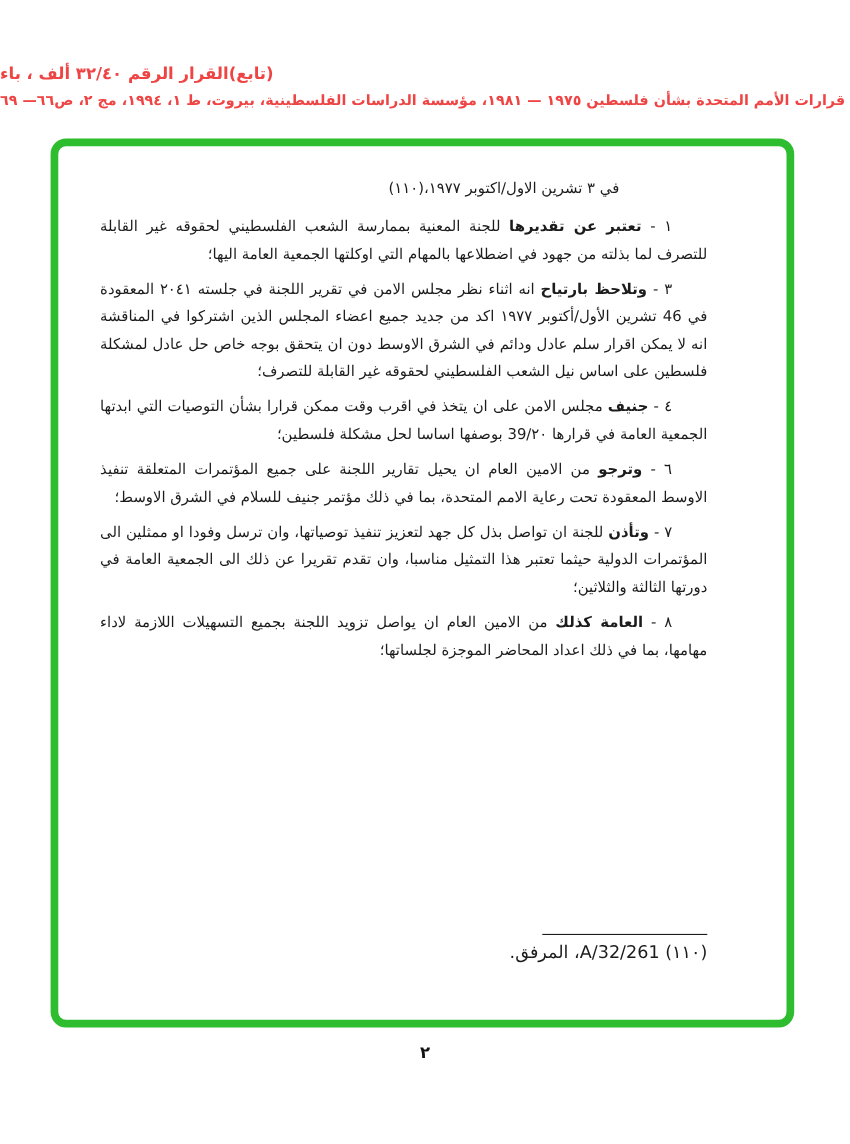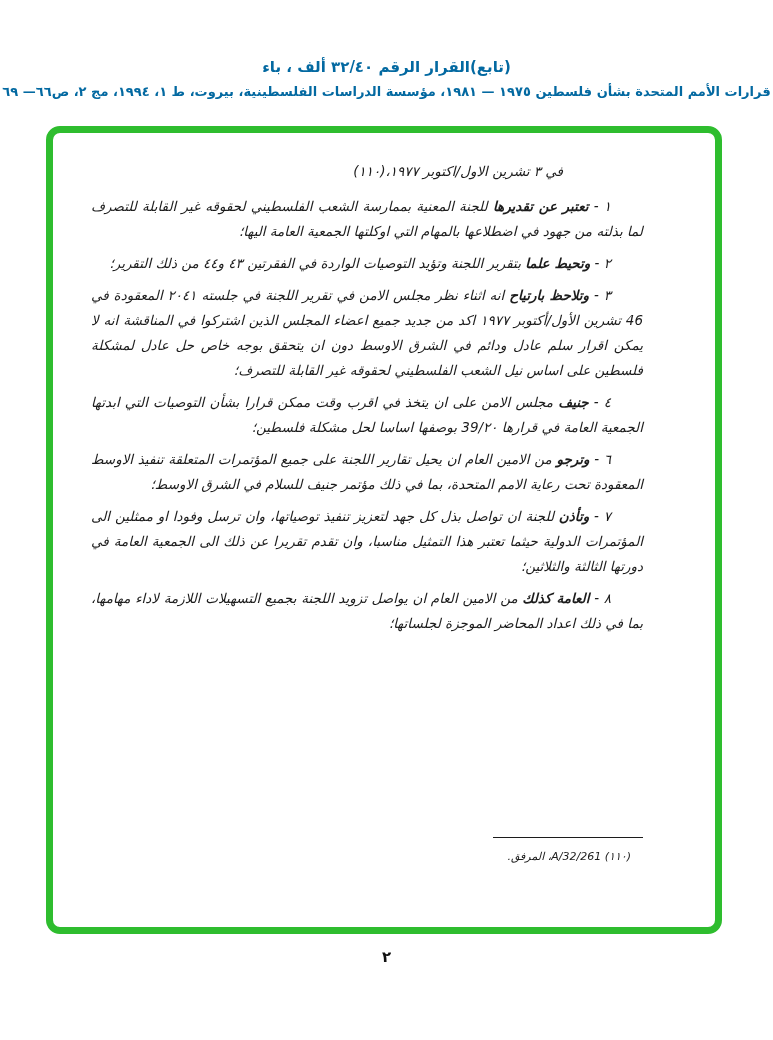--- a/index.html
+++ b/index.html
@@ -11,23 +11,23 @@
   }
   .page {
     position: relative;
     width: 773px; height: 1040px;
     background: #ffffff;
     overflow: hidden;
   }
   .header {
     position: absolute;
     top: 58px; left: 0; right: 0;
-    text-align: center;
+    text-align: left;
     direction: rtl;
-    color: #0369a1;
+    color: #ef4444;
   }
   .doc-title {
     font-weight: bold;
     font-size: 15px;
     letter-spacing: 0.5px;
     margin: 0 0 8px 0;
   }
   .doc-source {
     font-weight: bold;
     font-size: 13px;
@@ -35,21 +35,20 @@
     white-space: nowrap;
   }
   .scan-box {
     position: absolute;
     left: 46px; top: 126px;
     width: 676px; height: 808px;
     border: 7px solid #2ebd2e;
     border-radius: 14px;
     background: #ffffff;
     overflow: hidden;
-    font-style: italic;
   }
   .scan-content {
     position: absolute;
     top: 26px; right: 72px;
     width: 552px;
     direction: rtl;
     text-align: justify;
     font-size: 13.5px;
     line-height: 25px;
     color: #1c1c1c;
@@ -70,23 +69,23 @@
     width: 552px;
     direction: rtl;
     text-align: right;
   }
   .footnote-rule {
     width: 150px;
     border-top: 1.5px solid #1c1c1c;
     margin: 0 0 6px 0;
   }
   .footnote-text {
-    font-size: 11px;
+    font-size: 16px;
     color: #1c1c1c;
-    margin: 12px;
+    margin: 0;
   }
   .page-number {
     position: absolute;
     top: 948px; left: 0; right: 0;
     text-align: center;
     font-weight: bold;
     font-size: 15px;
     color: #111111;
   }
 </style>
@@ -104,25 +103,20 @@
     <div class="scan-content">
 
       <p class="intro">في ٣ تشرين الاول/اكتوبر ١٩٧٧،(١١٠)</p>
 
       <p class="para">
         <span class="pnum">١ -</span>
         <span class="plead">تعتبر عن تقديرها</span>
         <span class="prest">للجنة المعنية بممارسة الشعب الفلسطيني لحقوقه غير القابلة للتصرف لما بذلته من جهود في اضطلاعها بالمهام التي اوكلتها الجمعية العامة اليها؛</span>
       </p>
 
-      <p class="para">
-        <span class="pnum">٢ -</span>
-        <span class="plead">وتحيط علما</span>
-        <span class="prest">بتقرير اللجنة وتؤيد التوصيات الواردة في الفقرتين ٤٣ و٤٤ من ذلك التقرير؛</span>
-      </p>
 
       <p class="para">
         <span class="pnum">٣ -</span>
         <span class="plead">وتلاحظ بارتياح</span>
         <span class="prest">انه اثناء نظر مجلس الامن في تقرير اللجنة في جلسته ٢٠٤١ المعقودة في 46 تشرين الأول/أكتوبر ١٩٧٧ اكد من جديد جميع اعضاء المجلس الذين اشتركوا في المناقشة انه لا يمكن اقرار سلم عادل ودائم في الشرق الاوسط دون ان يتحقق بوجه خاص حل عادل لمشكلة فلسطين على اساس نيل الشعب الفلسطيني لحقوقه غير القابلة للتصرف؛</span>
       </p>
 
       <p class="para">
         <span class="pnum">٤ -</span>
         <span class="plead">جنيف</span>

